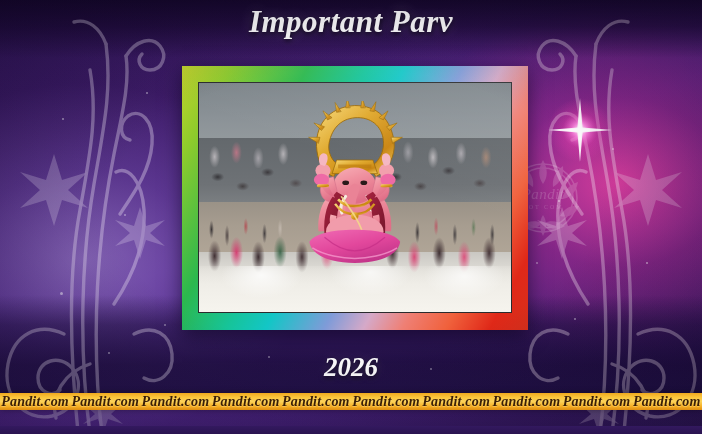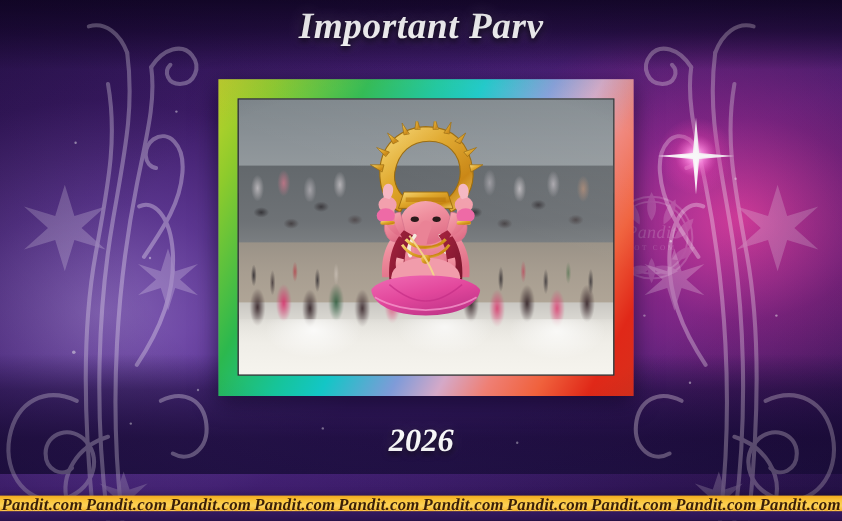--- a/index.html
+++ b/index.html
@@ -225,21 +225,21 @@
       radial-gradient(ellipse 18% 70% at 55% 14%, rgba(255,255,255,0.7) 0%, rgba(255,255,255,0) 72%),
       radial-gradient(ellipse 18% 70% at 85% 22%, rgba(255,255,255,0.72) 0%, rgba(255,255,255,0) 72%),
       linear-gradient(180deg, rgba(240,238,232,0.2) 0%, #f1efe9 55%, #f6f4ee 100%);
   }
   .idol { position: absolute; left: 27%; bottom: 16%; width: 46%; height: 76%; }
   .idol svg { width: 100%; height: 100%; display: block; }
 
   
   .ribbon {
     position: absolute;
-    left: 0; right: 0; bottom: 4px;
+    left: 0; right: 0; bottom: 24px;
     height: 17px;
     background: linear-gradient(180deg, #f0a91e 0%, #fbc63c 26%, #fcd258 50%, #f5ad22 80%, #dd8c12 100%);
     box-shadow: 0 0 6px rgba(0,0,0,0.35);
     display: flex;
     align-items: center;
     justify-content: space-around;
     overflow: hidden;
     white-space: nowrap;
   }
   .ribbon-item {

